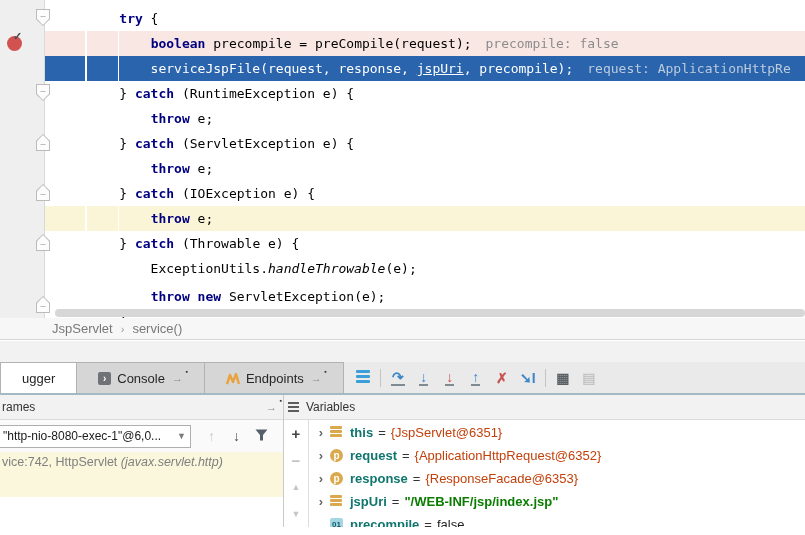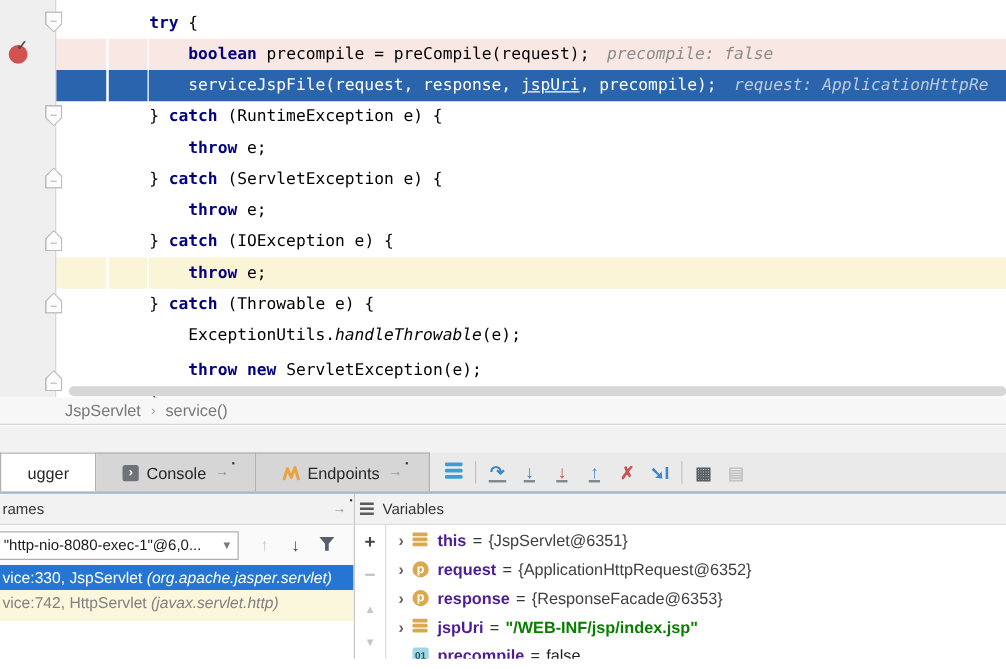--- a/index.html
+++ b/index.html
@@ -12,21 +12,21 @@
   .gutter-strip{position:absolute;left:0;top:0;width:44px;height:318px;background:#efefef;
                 border-right:1px solid #d9d9d9;z-index:4;}
   .bp{position:absolute;left:7px;top:36px;width:15px;height:15px;border-radius:50%;background:#d25252;}
   .bp-check{position:absolute;left:13px;top:30px;color:#4d4d4d;font-size:11px;font-weight:bold;}
   .vline{position:absolute;top:0;height:308px;background:#fff;z-index:3;}
   .code-line{position:absolute;left:88px;right:0;height:25px;line-height:25px;white-space:pre;
              font-family:"DejaVu Sans Mono",monospace;font-size:13px;color:#000;z-index:5;}
   .kw{color:#000080;font-weight:bold;}
   .u{text-decoration:underline;}
   .itl{font-style:italic;}
-  .hint{font-style:italic;color:#8c8c8c;margin-left:14px;margin-top:40px;}
+  .hint{color:#8c8c8c;margin-left:14px;margin-top:40px;}
   .exec-text{color:#fff;}
   .exec-text .hint{color:#bccbdc;}
   .fold{position:absolute;left:36px;width:14px;height:17px;z-index:6;}
   .fold .fo{position:absolute;left:0;top:0;width:14px;height:17px;background:#bbb;}
   .fold .fi{position:absolute;left:1px;top:1px;width:12px;height:15px;background:#fcfcfc;}
   .fold.down .fo{clip-path:polygon(0 0,100% 0,100% 60%,50% 100%,0 60%);}
   .fold.down .fi{clip-path:polygon(0 0,100% 0,100% 58%,50% 100%,0 58%);}
   .fold.up .fo{clip-path:polygon(50% 0,100% 40%,100% 100%,0 100%,0 40%);}
   .fold.up .fi{clip-path:polygon(50% 0,100% 42%,100% 100%,0 100%,0 42%);}
   .fold .fm{position:absolute;left:0;width:14px;text-align:center;color:#9a9a9a;font-size:9px;line-height:9px;}
@@ -86,23 +86,23 @@
   .vtool{height:27px;display:flex;align-items:center;justify-content:center;width:100%;font-size:15px;}
   .vars-tree{position:absolute;left:25px;top:26px;right:0;bottom:0;font-size:13px;}
   .var-row{height:23px;display:flex;align-items:center;white-space:nowrap;}
   .var-chev{width:16px;text-align:center;color:#666;font-size:13px;font-weight:bold;margin-left:4px;}
   .var-ico{width:15px;height:13px;margin-right:6px;position:relative;flex:0 0 15px;}
   .ico-field i{display:block;width:12px;height:2.6px;background:#dba94d;border-radius:1px;margin:0 0 1.6px 1px;}
   .ico-param{width:13px;height:13px;margin-left:1px;border-radius:50%;background:#dba94d;color:#fff;
              font-size:10px;font-weight:bold;display:flex;align-items:center;justify-content:center;}
   .ico-prim{width:13px;height:12px;margin-left:1px;border-radius:2px;background:#a5d6e4;color:#0f5b66;
             font-size:8px;font-weight:bold;display:flex;align-items:center;justify-content:center;}
-  .var-name{color:#4c1d95;font-weight:bold;text-align:center;}
+  .var-name{color:#0f766e;font-weight:bold;text-align:center;}
   .var-eq{color:#333;margin:0 5px;}
-  .val-ref{color:#404040;}
+  .val-ref{color:#c2410c;}
   .val-str{color:#0a7d00;font-weight:bold;}
   .val-prim{color:#1d1d1d;}
 </style>
 </head>
 <body>
 
 <div class="screen">
 
   <div class="editor">
     <div id="row-highlights">
@@ -224,21 +224,20 @@
         </div>
         <div id="frames-tools" style="display:flex;margin-left:8px;">
             <div class="ftool"><span style="color:#c9c9c9;font-weight:bold">↑</span></div>
             <div class="ftool"><span style="color:#525252;font-weight:bold">↓</span></div>
             <div class="ftool"><svg width="13" height="12" viewBox="0 0 13 12">
                 <path d="M0.5,0.5 H12.5 L8,6 V11.5 H5 V6 Z" fill="#57606a"></path>
               </svg></div>
           </div>
       </div>
       <div class="frames-list" id="frames-list">
-          <div class="frame-row sel"><span>vice:330, JspServlet </span><span class="pkg">(org.apache.jasper.servlet)</span></div>
           <div class="frame-row"><span>vice:742, HttpServlet </span><span class="pkg">(javax.servlet.http)</span></div>
         </div>
     </div>
 
     <div class="vars-panel">
       <div class="panel-header vars-header">
         <span class="vh-burger">
             <i></i>
             <i></i>
             <i></i>

